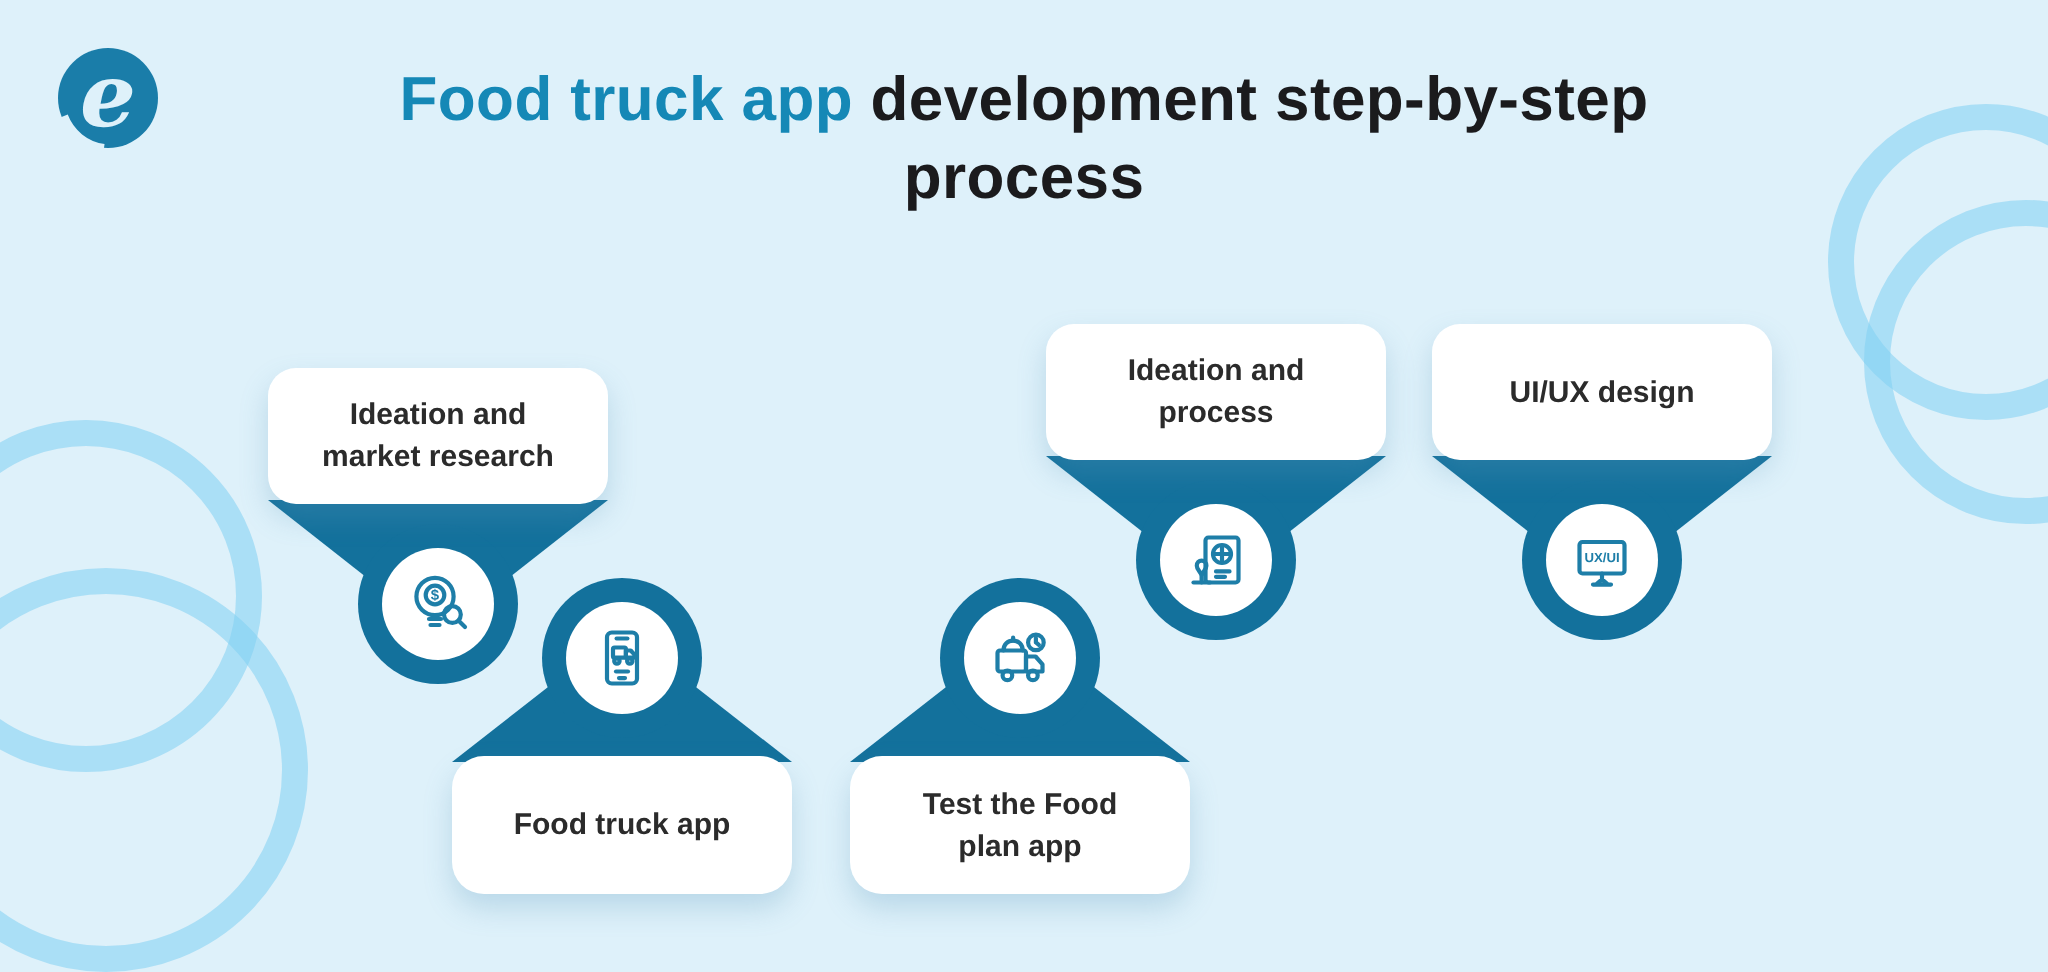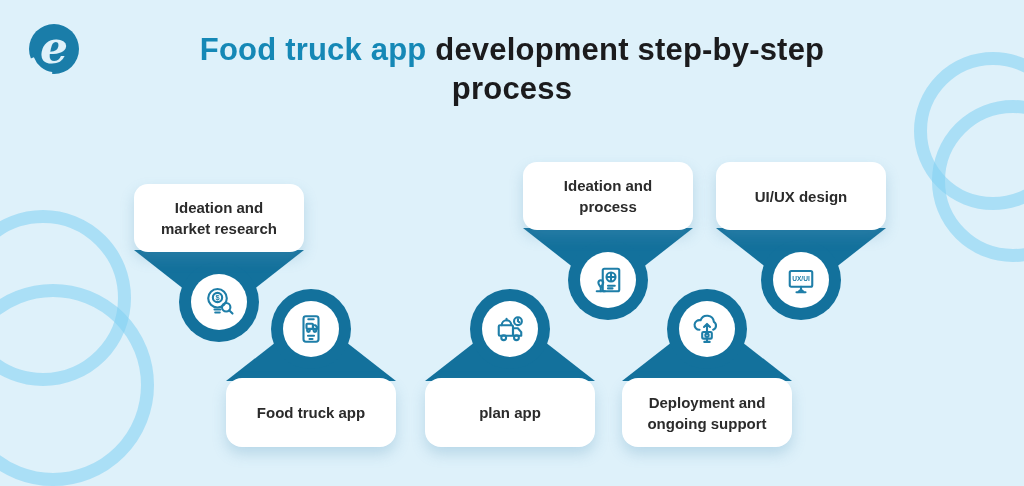--- a/index.html
+++ b/index.html
@@ -192,40 +192,20 @@
           <circle cx="16.3" cy="17.8" r="1.6"></circle>
           <path d="M6.5 9.5c0-2 1.4-3.3 3.2-3.3s3.2 1.3 3.2 3.3"></path>
           <line x1="9.7" y1="5.2" x2="9.7" y2="6.2"></line>
           <circle cx="17.3" cy="6.8" r="2.6"></circle>
           <path d="M17.3 5.4v1.4l1 .8"></path>
         </svg>
       </div>
     </div>
     <div class="card bottom">
       <div>
+          <span>Test the Food</span>
           <span>plan app</span>
         </div>
     </div>
   </div>
 
-  <div class="step s7">
-    <div class="funnel up">
-      <div class="tri"></div>
-      <div class="cap"></div>
-      <div class="icon-circle">
-        <svg viewBox="0 0 24 24">
-          <path d="M7 12.5a3.2 3.2 0 1 1 .7-6.3 4.6 4.6 0 0 1 8.9 1.1 2.9 2.9 0 0 1-.5 5.2"></path>
-          <path d="M12 13.5V8.8M10 10.6l2-2 2 2"></path>
-          <rect x="8.8" y="14" width="6.4" height="4.4" rx=".8"></rect>
-          <circle cx="12" cy="16.2" r="1.1"></circle>
-          <path d="M12 18.4v1.4M10.2 20.6h3.6"></path>
-        </svg>
-      </div>
-    </div>
-    <div class="card bottom">
-      <div>
-          <span>Deployment and</span>
-          <span>ongoing support</span>
-        </div>
-    </div>
-  </div>
 
 </div>
 
 </body></html>

